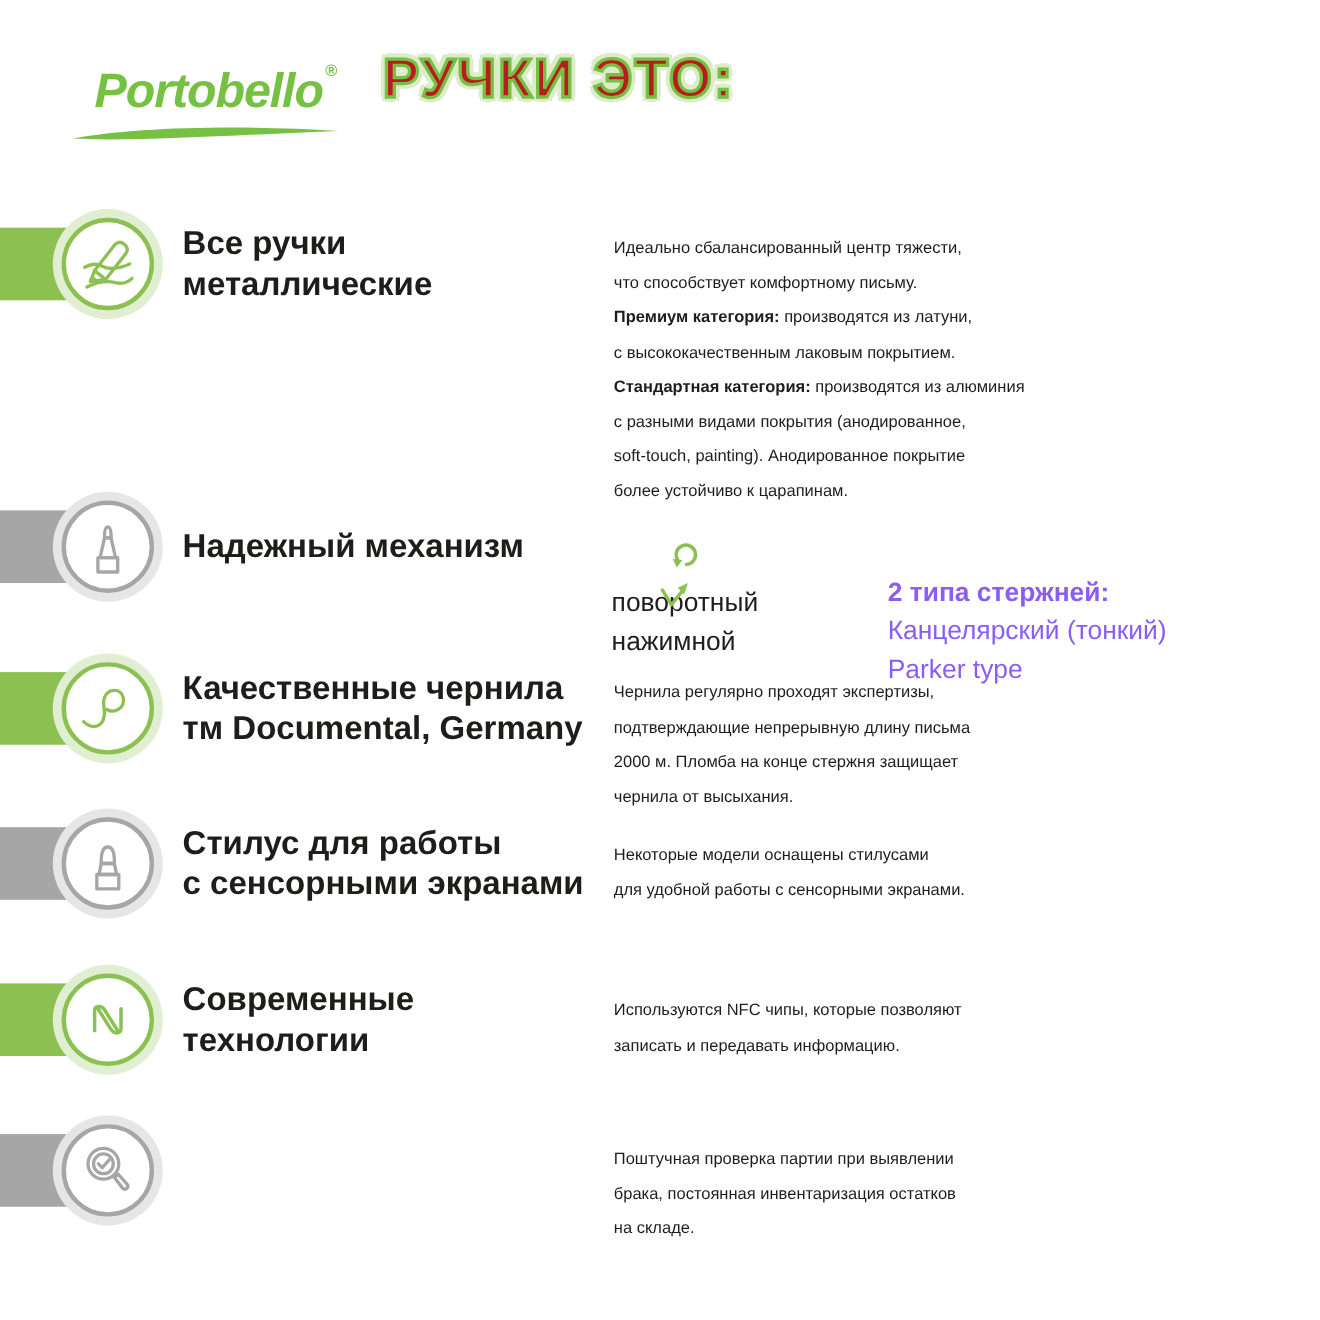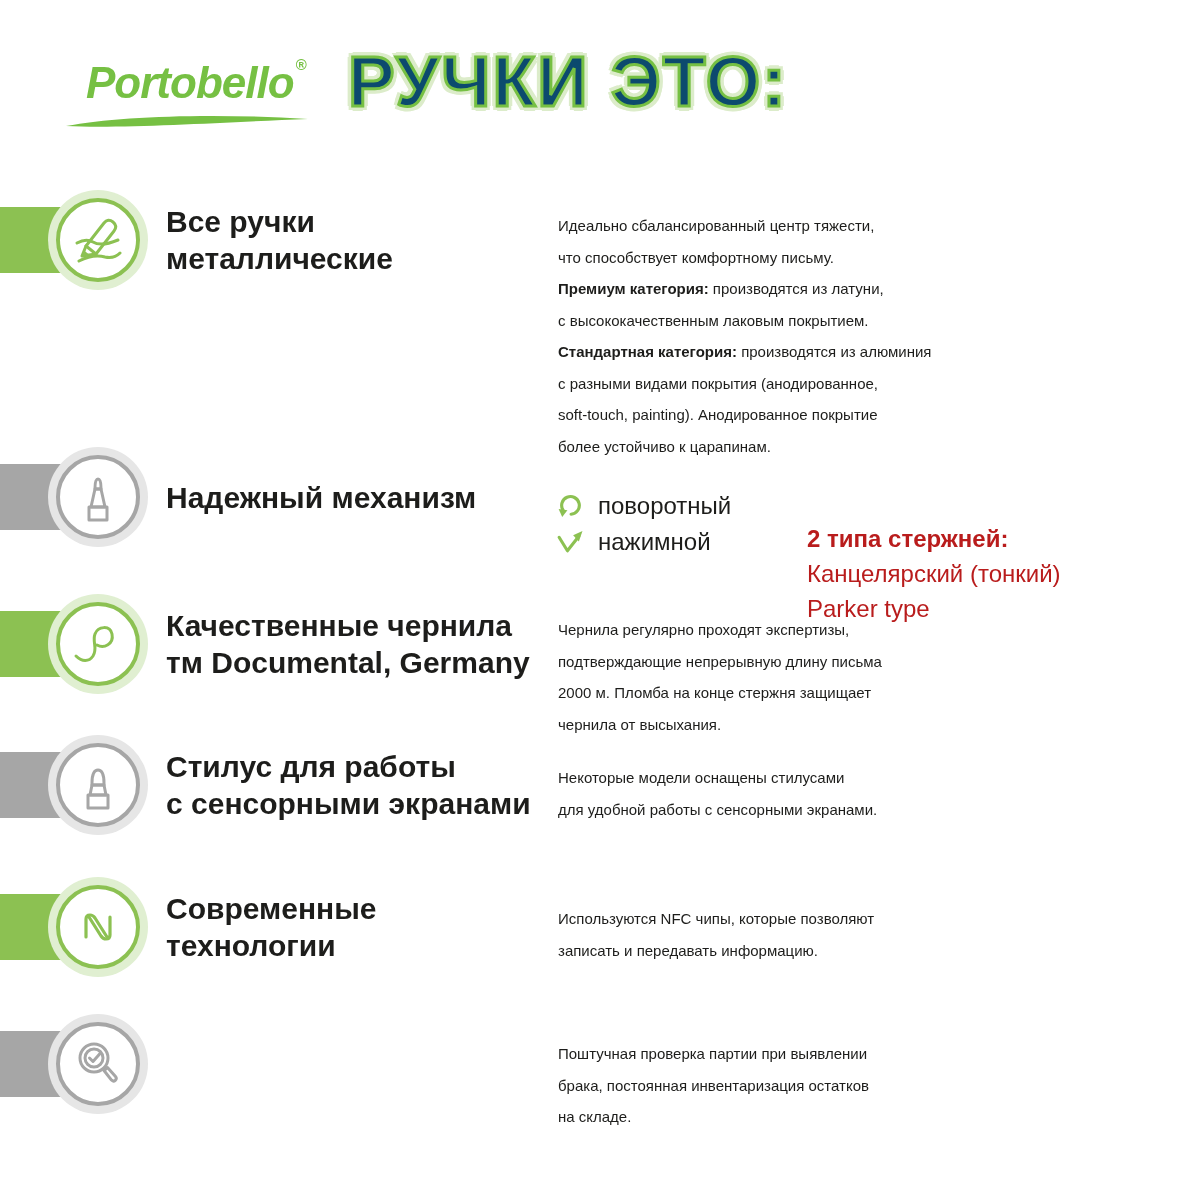--- a/index.html
+++ b/index.html
@@ -4,22 +4,22 @@
 <style>
   html,body{margin:0;padding:0;background:#ffffff;}
   #page{position:relative;width:1200px;height:1200px;background:#ffffff;overflow:hidden;
         font-family:"Liberation Sans",sans-serif;color:#1d1d1b;border-radius:18px;}
 
   
   .logo{position:absolute;left:86px;top:56px;font-size:44px;font-weight:700;font-style:italic;
         color:#76c043;letter-spacing:-1px;}
   .logo sup{font-size:15px;font-weight:700;vertical-align:28px;margin-left:2px;}
   .swoosh{position:absolute;left:64px;top:113px;}
-  .big-title{position:absolute;left:348px;top:44px;margin:0;font-size:70px;font-weight:800;
-        letter-spacing:2px;line-height:1.1;color:#0c4a6e;
+  .big-title{position:absolute;left:348px;top:44px;margin:0;font-size:50px;font-weight:800;
+        letter-spacing:2px;line-height:1.1;color:#b91c1c;
         -webkit-text-stroke:3px #76c043;
         text-shadow:5px 0 0 #dcecca,-5px 0 0 #dcecca,0 5px 0 #dcecca,0 -5px 0 #dcecca,
                     4px 4px 0 #dcecca,-4px 4px 0 #dcecca,4px -4px 0 #dcecca,-4px -4px 0 #dcecca;}
 
   
   .row{position:absolute;inset:0;}
   .bar{position:absolute;left:0;width:106px;height:66px;top:calc(var(--cy) - 33px);}
   .bar.green{background:#8cc152;} .bar.gray{background:#a6a6a6;}
   .halo{position:absolute;left:48px;width:100px;height:100px;top:calc(var(--cy) - 50px);border-radius:50%;}
   .halo.green{background:#e0efd1;} .halo.gray{background:#e6e6e6;}
@@ -29,23 +29,23 @@
   .circle.green{border-color:#8cc152;color:#8cc152;}
   .circle.gray{border-color:#a6a6a6;color:#a6a6a6;}
   .ftitle{position:absolute;left:166px;top:var(--cy);transform:translateY(-50%);margin:0;
           font-size:30px;font-weight:700;line-height:37px;white-space:pre-line;color:#1d1d1b;}
   .desc{position:absolute;left:558px;width:615px;font-size:15px;line-height:31.5px;
         white-space:pre-line;color:#1d1d1b;}
   .b{font-weight:700;}
 
   
   .mech-item{position:absolute;left:556px;display:flex;align-items:center;gap:15px;
-             font-size:24px;color:#1d1d1b;}
+             font-size:24px;color:#1d1d1b;flex-direction:column;}
   .refills{position:absolute;left:807px;top:486px;font-size:24px;line-height:35px;
-           white-space:pre-line;color:#b91c1c;}
+           white-space:pre-line;color:#8b5cf6;}
   svg{display:block;}
 </style>
 </head>
 <body>
 
 <div id="page">
 
   <div class="logo"><span>Portobello</span><sup>®</sup></div>
   <svg class="swoosh" width="248" height="18" viewBox="0 0 248 18">
     <path d="M2 13 C55 3 150 0 244 6 C165 9 58 16 2 13 Z" fill="#76c043"></path>

